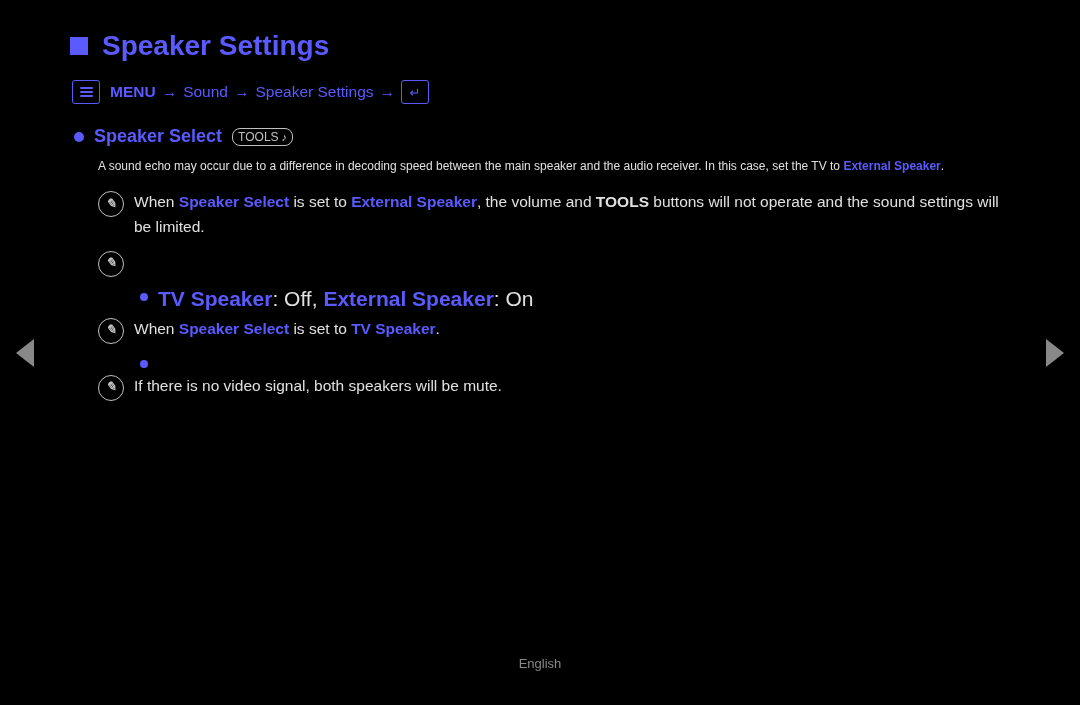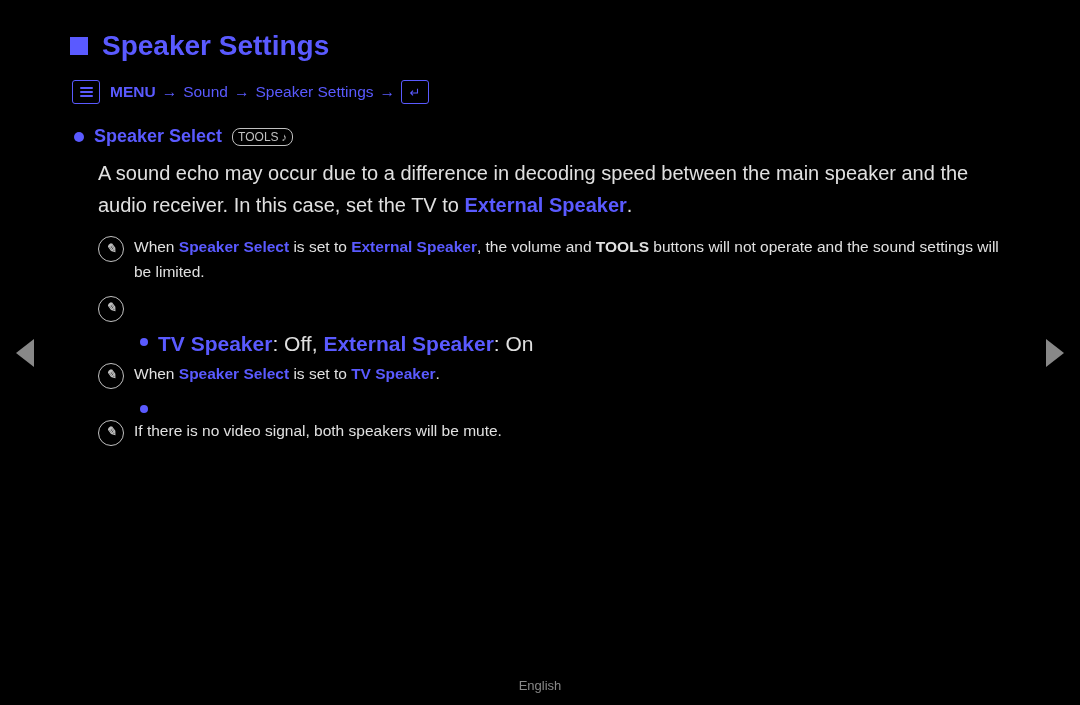--- a/index.html
+++ b/index.html
@@ -115,21 +115,21 @@
     }
 
     .tools-music-icon {
       font-size: 11px;
     }
 
     .description-block {
       margin-left: 28px;
       margin-bottom: 14px;
       line-height: 1.6;
-      font-size: 20px;
+      font-size: 12px;
       color: #e0e0e0;
     }
 
     .note-row {
       display: flex;
       align-items: flex-start;
       gap: 10px;
       margin-left: 28px;
       margin-bottom: 10px;
       font-size: 15.5px;
@@ -211,21 +211,21 @@
       border-color: transparent #888 transparent transparent;
     }
 
     .arrow-right-shape {
       border-width: 14px 0 14px 18px;
       border-color: transparent transparent transparent #888;
     }
 
     .footer {
       position: absolute;
-      bottom: 12px;
+      bottom: 34px;
       left: 50%;
       transform: translateX(-50%);
       color: #888;
       font-size: 13px;
     }
 
     .menu-lines {
       display: flex;
       flex-direction: column;
       gap: 2px;

